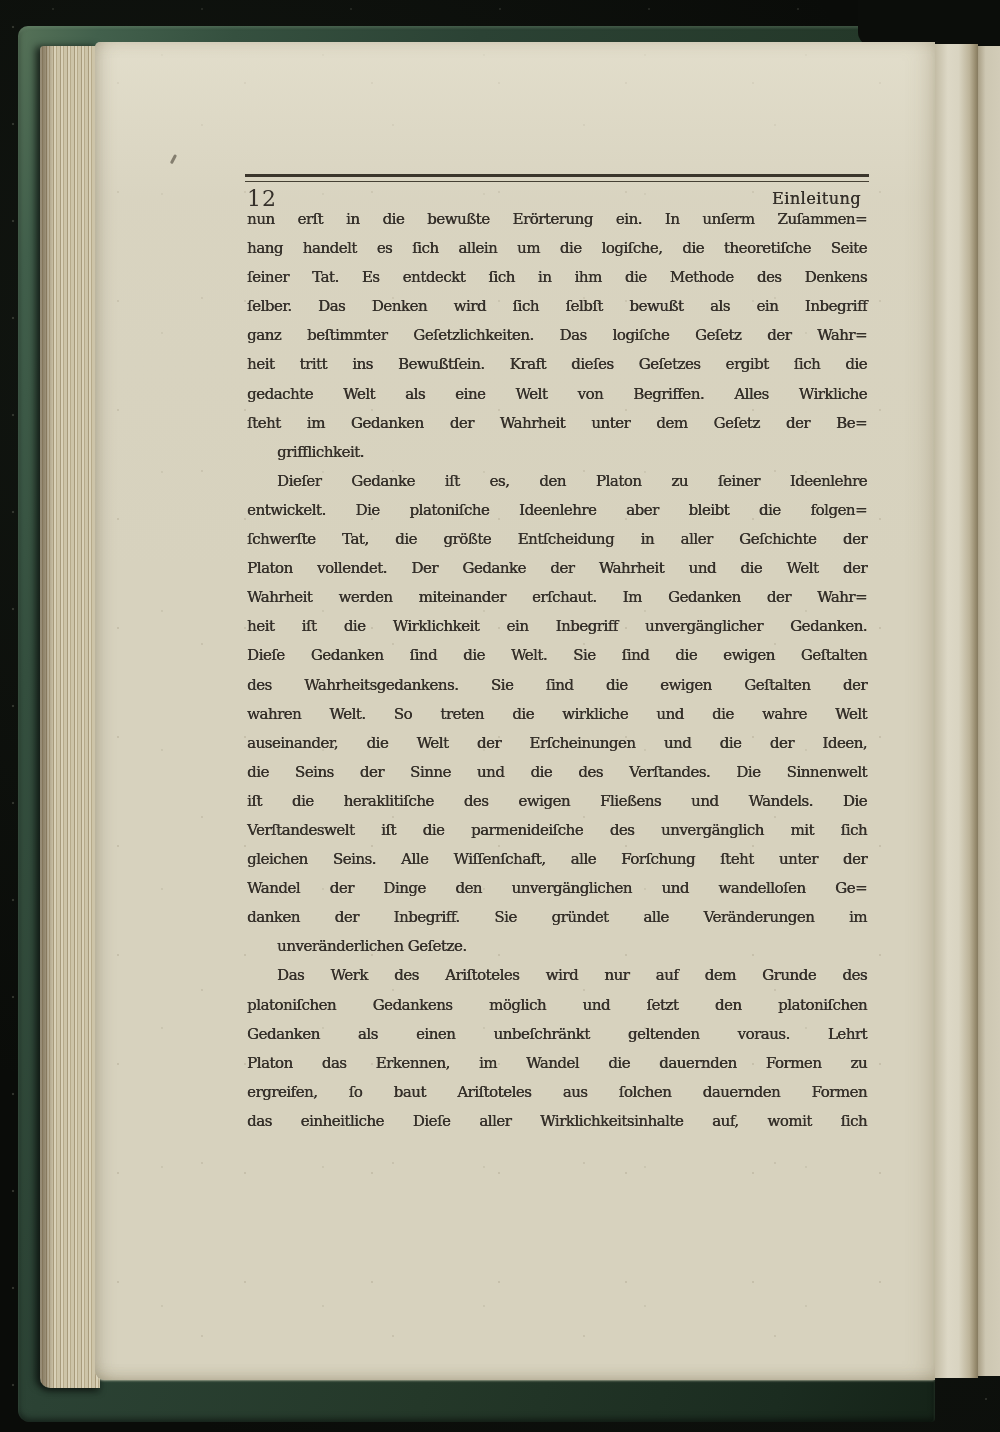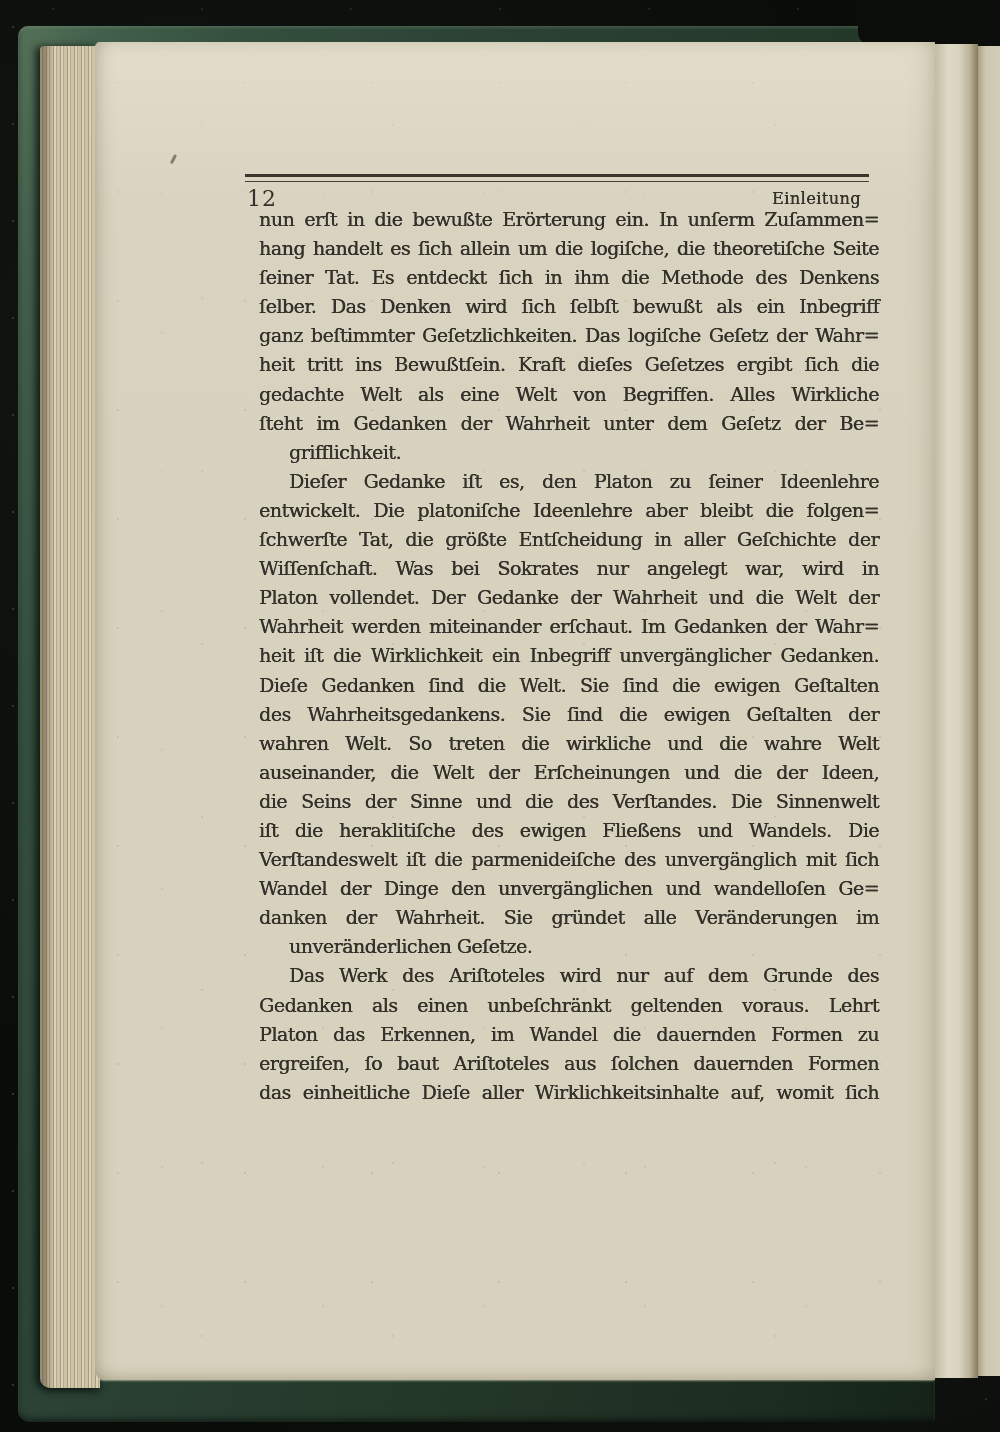--- a/index.html
+++ b/index.html
@@ -64,22 +64,22 @@
   .running-title{
     position:absolute;left:0;right:8px;bottom:0;text-align:right;
     font-size:16px;line-height:24px;letter-spacing:.5px;
     text-shadow:.3px 0 0 currentColor;
   }
   .double-rule{
     position:absolute;left:150px;top:132px;width:624px;height:4px;
     border-top:3px solid #3b362c;border-bottom:1.5px solid #454034;
   }
   .body-text{
-    position:absolute;left:164px;top:163px;width:620px;
-    font-size:19px;letter-spacing:-0.5px;
+    position:absolute;left:152px;top:163px;width:620px;
+    font-size:15px;letter-spacing:-0.5px;
     text-shadow:.35px 0 0 currentColor;
   }
   .line{
     height:29.1px;line-height:29.1px;white-space:nowrap;
     text-align:justify;text-align-last:justify;text-justify:inter-word;
     overflow:visible;
   }
   .line.indent{text-indent:30px;}
   .line.para-end{text-align-last:left;margin-left:30px;}
   .gutter-fold{
@@ -111,35 +111,36 @@
         <div class="line">ſeiner Tat. Es entdeckt ſich in ihm die Methode des Denkens</div>
         <div class="line">ſelber. Das Denken wird ſich ſelbſt bewußt als ein Inbegriff</div>
         <div class="line">ganz beſtimmter Geſetzlichkeiten. Das logiſche Geſetz der Wahr=</div>
         <div class="line">heit tritt ins Bewußtſein. Kraft dieſes Geſetzes ergibt ſich die</div>
         <div class="line">gedachte Welt als eine Welt von Begriffen. Alles Wirkliche</div>
         <div class="line">ſteht im Gedanken der Wahrheit unter dem Geſetz der Be=</div>
         <div class="line para-end">grifflichkeit.</div>
         <div class="line indent">Dieſer Gedanke iſt es, den Platon zu ſeiner Ideenlehre</div>
         <div class="line">entwickelt. Die platoniſche Ideenlehre aber bleibt die folgen=</div>
         <div class="line">ſchwerſte Tat, die größte Entſcheidung in aller Geſchichte der</div>
-        <div class="line">Wiſſenſchaft. Was bei Sokrates nur angelegt war, wird in</div>
         <div class="line">Platon vollendet. Der Gedanke der Wahrheit und die Welt der</div>
         <div class="line">Wahrheit werden miteinander erſchaut. Im Gedanken der Wahr=</div>
         <div class="line">heit iſt die Wirklichkeit ein Inbegriff unvergänglicher Gedanken.</div>
         <div class="line">Dieſe Gedanken ſind die Welt. Sie ſind die ewigen Geſtalten</div>
         <div class="line">des Wahrheitsgedankens. Sie ſind die ewigen Geſtalten der</div>
         <div class="line">wahren Welt. So treten die wirkliche und die wahre Welt</div>
         <div class="line">auseinander, die Welt der Erſcheinungen und die der Ideen,</div>
         <div class="line">die Seins der Sinne und die des Verſtandes. Die Sinnenwelt</div>
         <div class="line">iſt die heraklitiſche des ewigen Fließens und Wandels. Die</div>
         <div class="line">Verſtandeswelt iſt die parmenideiſche des unvergänglich mit ſich</div>
+        <div class="line">gleichen Seins. Alle Wiſſenſchaft, alle Forſchung ſteht unter der</div>
         <div class="line">Wandel der Dinge den unvergänglichen und wandelloſen Ge=</div>
-        <div class="line">danken der Wahrheit. Sie gründet alle Veränderungen im</div>
+        <div class="line">danken der Inbegriff. Sie gründet alle Veränderungen im</div>
         <div class="line para-end">unveränderlichen Geſetze.</div>
         <div class="line indent">Das Werk des Ariſtoteles wird nur auf dem Grunde des</div>
+        <div class="line">platoniſchen Gedankens möglich und ſetzt den platoniſchen</div>
         <div class="line">Gedanken als einen unbeſchränkt geltenden voraus. Lehrt</div>
         <div class="line">Platon das Erkennen, im Wandel die dauernden Formen zu</div>
         <div class="line">ergreifen, ſo baut Ariſtoteles aus ſolchen dauernden Formen</div>
         <div class="line">das einheitliche Dieſe aller Wirklichkeitsinhalte auf, womit ſich</div>
       </div>
   </div>
   <div class="gutter-fold"></div>
   <div class="facing-page"></div>
 </div>
 

